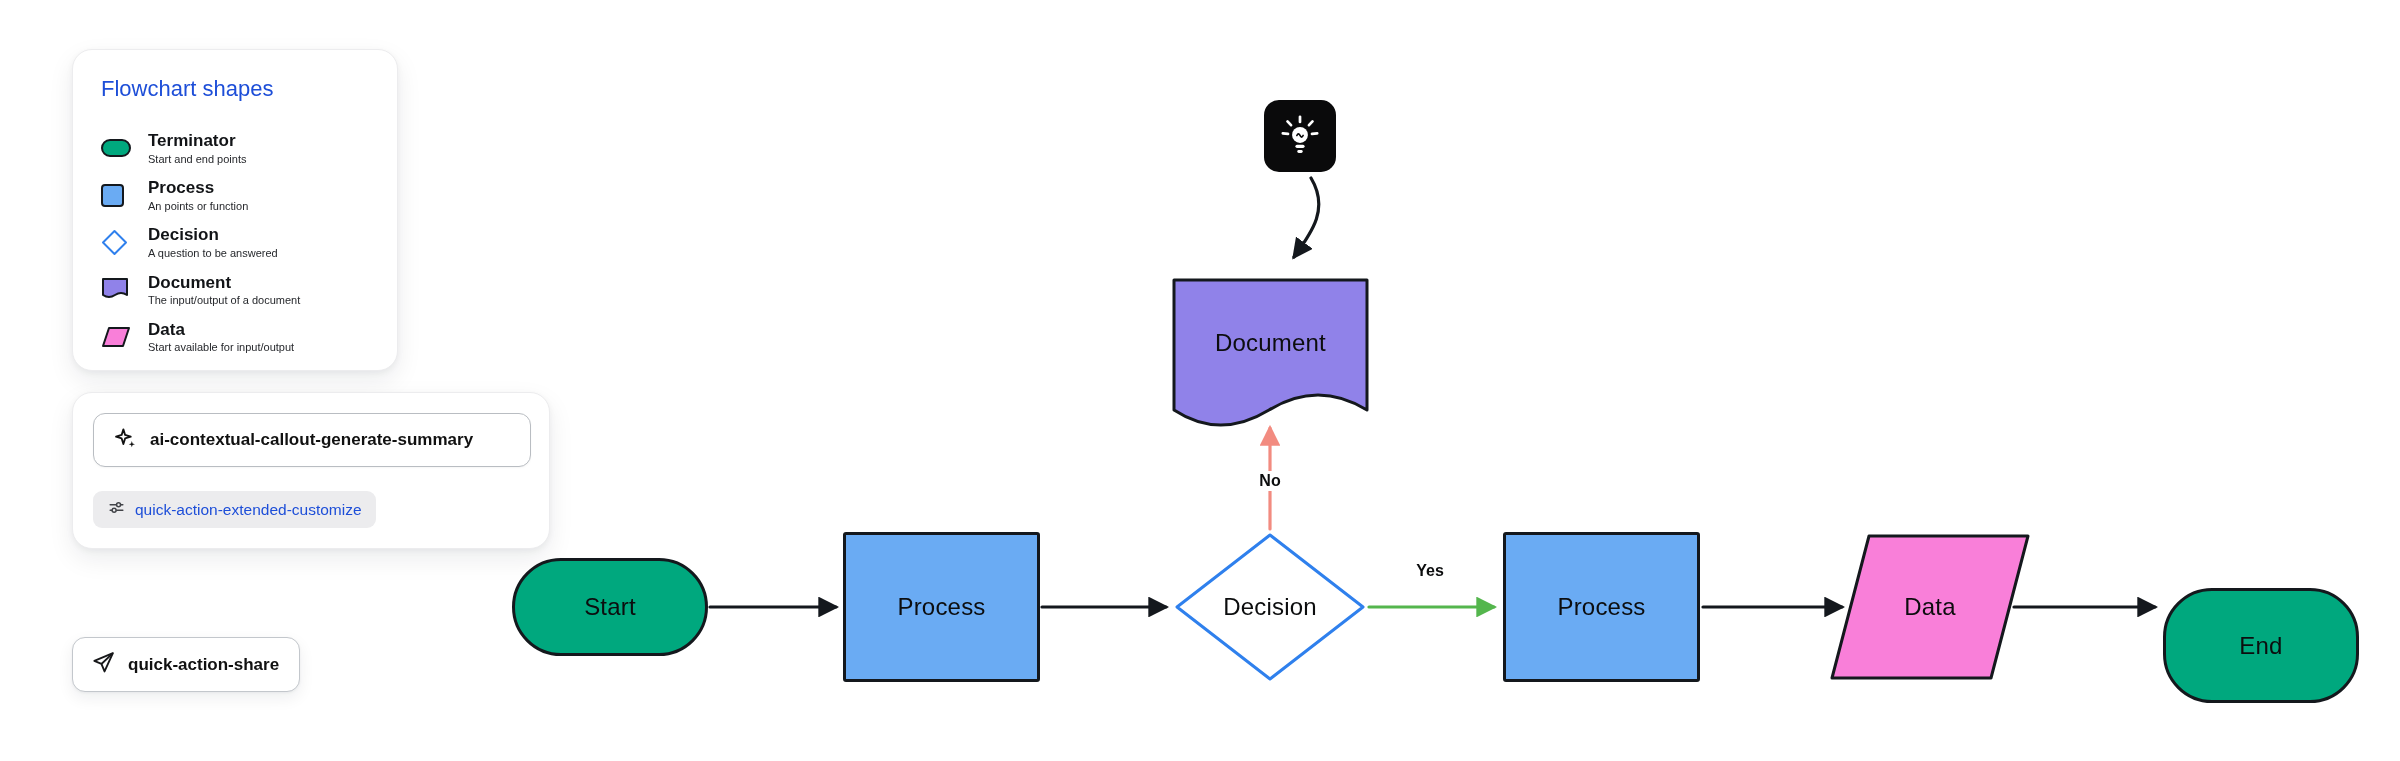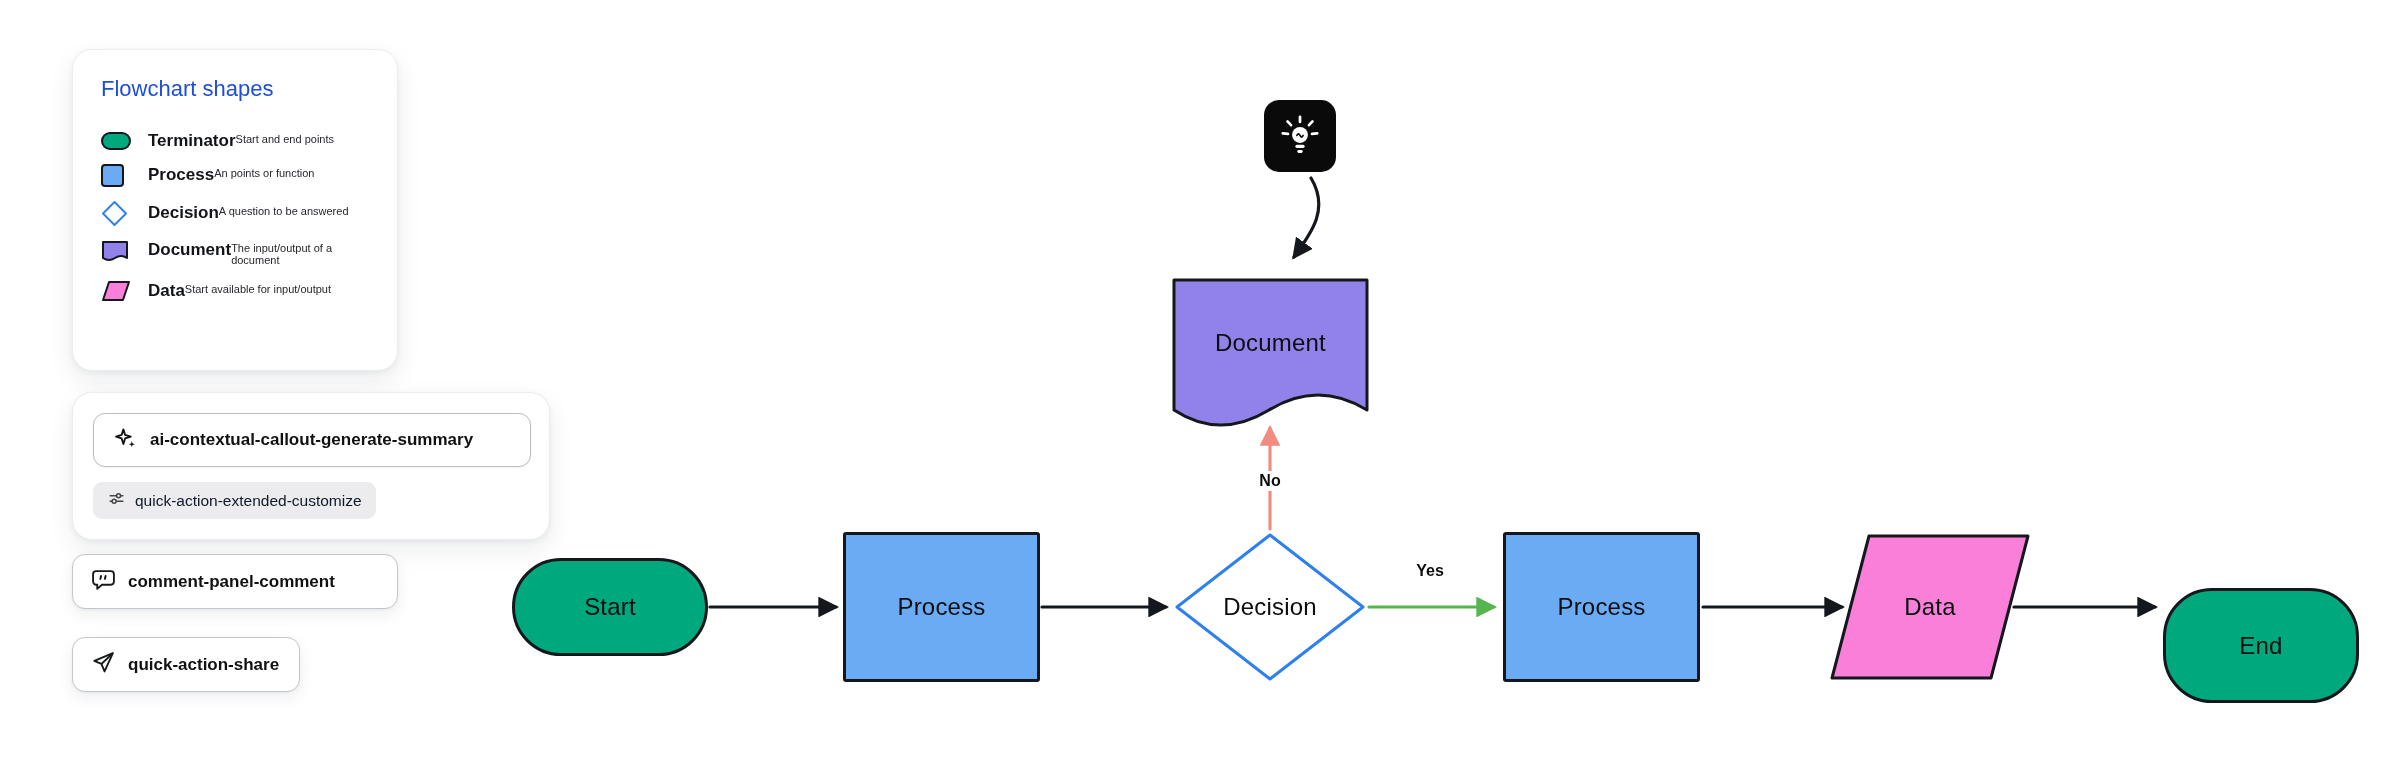--- a/index.html
+++ b/index.html
@@ -17,33 +17,33 @@
   body{font-family:"Liberation Sans",sans-serif;color:#111}
   .stage{position:relative;width:2400px;height:761px;background:#fff;overflow:hidden}
 
   
   .card{position:absolute;background:#fff;border:1px solid #ececee;border-radius:20px;
         box-shadow:0 10px 26px rgba(16,24,40,.08),0 2px 6px rgba(16,24,40,.05)}
   .legend{left:72px;top:49px;width:326px;height:322px;padding:26px 0 18px}
   .legend h2{font-size:22px;font-weight:500;color:#1d4ed8;padding:0 28px;margin-bottom:29px}
   .lrow{display:flex;align-items:center;gap:13px;padding:0 28px;margin-bottom:13px}
   .licon{width:34px;display:flex;justify-content:flex-start;align-items:center;flex:0 0 34px}
-  .ltxt{display:flex;flex-direction:row;line-height:1.15}
+  .ltxt{display:flex;flex-direction:column;line-height:1.15}
   .ltxt b{font-size:17px;font-weight:700;color:#121417}
   .ltxt small{font-size:11px;color:#26282c;margin-top:2px}
   .mini-stadium{width:30px;height:18px;border-radius:9px;background:var(--teal);border:2px solid var(--ink)}
   .mini-process{width:23px;height:23px;border-radius:4px;background:var(--blue);border:2px solid var(--ink)}
 
   .ai-card{left:72px;top:392px;width:478px;padding:20px;border-radius:20px}
   button{font-family:inherit;background:none;border:none;cursor:pointer}
   .ai-btn{display:flex;align-items:center;gap:12px;width:438px;height:54px;padding:0 18px;
           background:#fff;border:1.5px solid #b9bdc2;border-radius:12px;
           font-size:17px;font-weight:700;color:#111;box-shadow:0 1px 2px rgba(0,0,0,.04)}
-  .pill{display:inline-flex;align-items:center;gap:9px;height:37px;margin-top:15px;padding:0 14px;
-        background:#ececee;border-radius:9px;font-size:15.5px;font-weight:500;color:#0f172a}
+  .pill{display:inline-flex;align-items:center;gap:9px;height:37px;margin-top:24px;padding:0 14px;
+        background:#ececee;border-radius:9px;font-size:15.5px;font-weight:500;color:#1d4ed8}
   .ghost-btn{position:absolute;display:flex;align-items:center;gap:12px;height:55px;padding:0 18px;
         background:#fff;border:1.5px solid #c3c7cc;border-radius:13px;
         box-shadow:0 6px 16px rgba(16,24,40,.07),0 1px 3px rgba(16,24,40,.05);
         font-size:17px;font-weight:700;color:#111}
   .comment{left:72px;top:554px;width:326px}
   .share{left:72px;top:637px;width:228px}
 
   
   .bulb{position:absolute;left:1264px;top:100px;width:72px;height:72px;border-radius:15px;
         background:#0a0a0b;display:flex;align-items:center;justify-content:center}
@@ -154,32 +154,20 @@
             <circle cx="14.6" cy="8.5" r="2.5" fill="#ececee"></circle>
             <line x1="4" y1="15.5" x2="20" y2="15.5"></line>
             <circle cx="9" cy="15.5" r="2.5" fill="#ececee"></circle>
           </g>
         </svg>
       </span>
       <span>quick-action-extended-customize</span>
     </button>
   </section>
 
-  <button class="ghost-btn comment">
-    <span>
-      <svg width="25" height="25" viewBox="0 0 24 24">
-        <path d="M5 4 h14 a3 3 0 0 1 3 3 v7 a3 3 0 0 1 -3 3 H10.5 L6 21 v-4 H5 a3 3 0 0 1 -3 -3 V7 a3 3 0 0 1 3 -3 Z" fill="none" stroke="#17181a" stroke-width="1.8" stroke-linejoin="round"></path>
-        <g stroke="#17181a" stroke-width="1.9" stroke-linecap="round">
-          <line x1="9.6" y1="8.6" x2="9" y2="11.4"></line>
-          <line x1="14" y1="8.6" x2="13.4" y2="11.4"></line>
-        </g>
-      </svg>
-    </span>
-    <span>comment-panel-comment</span>
-  </button>
 
   <button class="ghost-btn share">
     <span>
       <svg width="25" height="25" viewBox="0 0 24 24">
         <path d="M21 3 L3.2 10.4 L10 13.4 L13 20.6 L21 3 Z" fill="none" stroke="#17181a" stroke-width="1.8" stroke-linejoin="round"></path>
         <line x1="21" y1="3" x2="10" y2="13.4" stroke="#17181a" stroke-width="1.8"></line>
       </svg>
     </span>
     <span>quick-action-share</span>
   </button>

